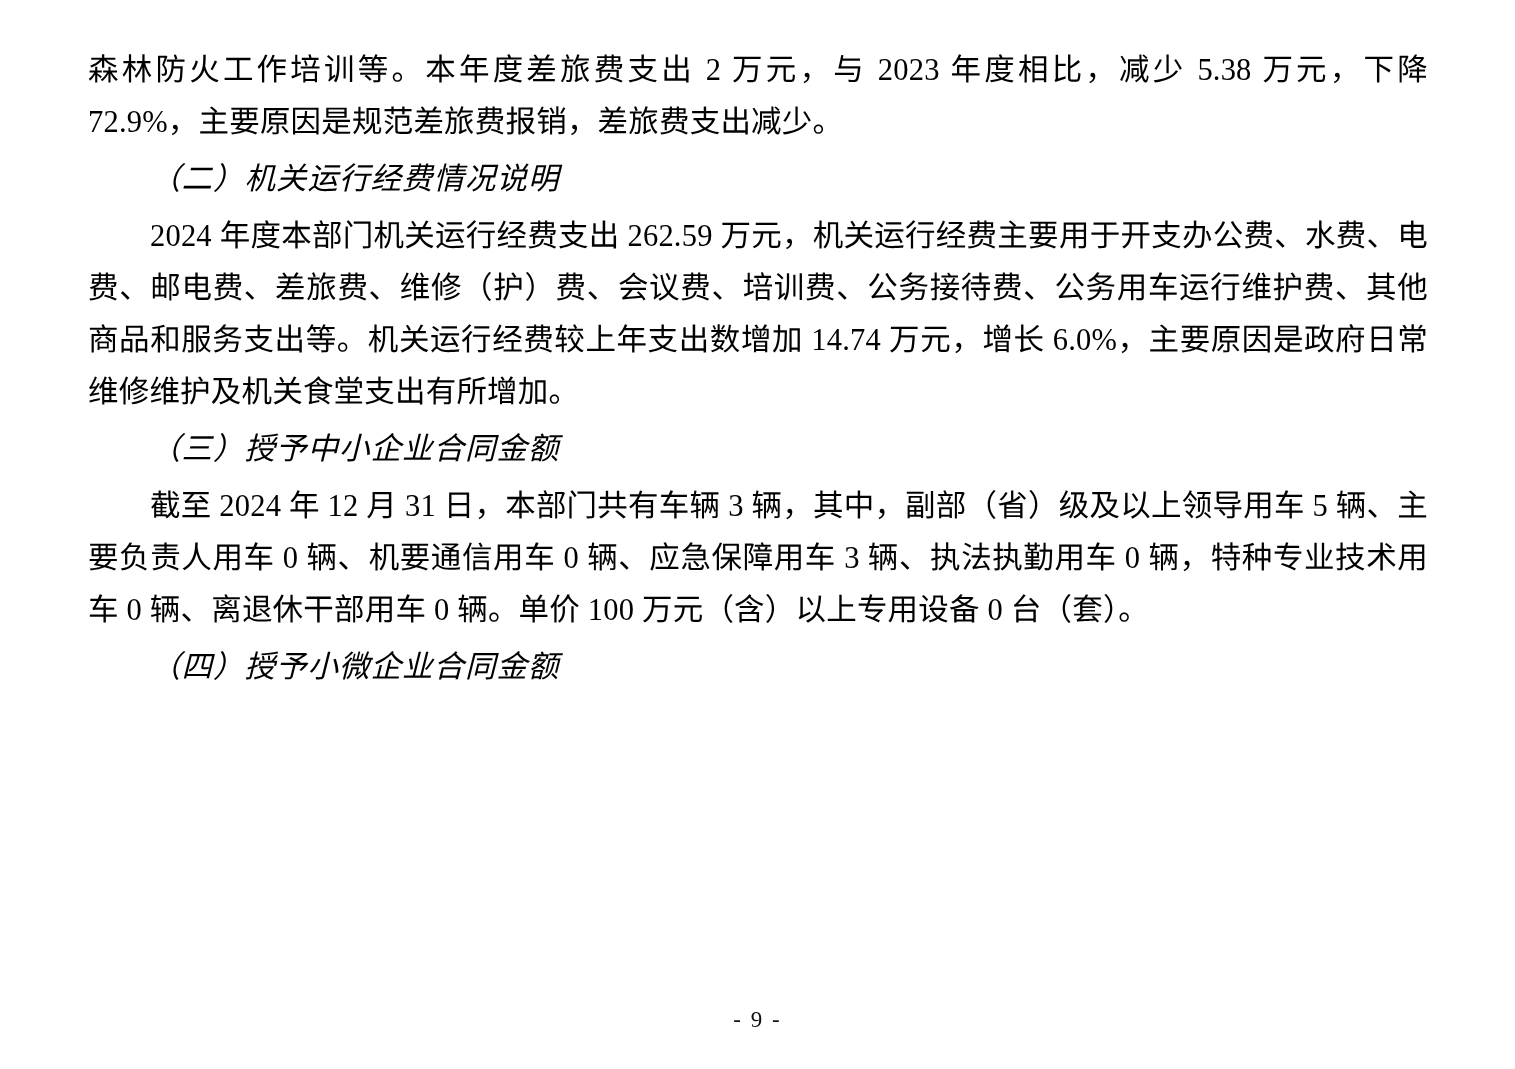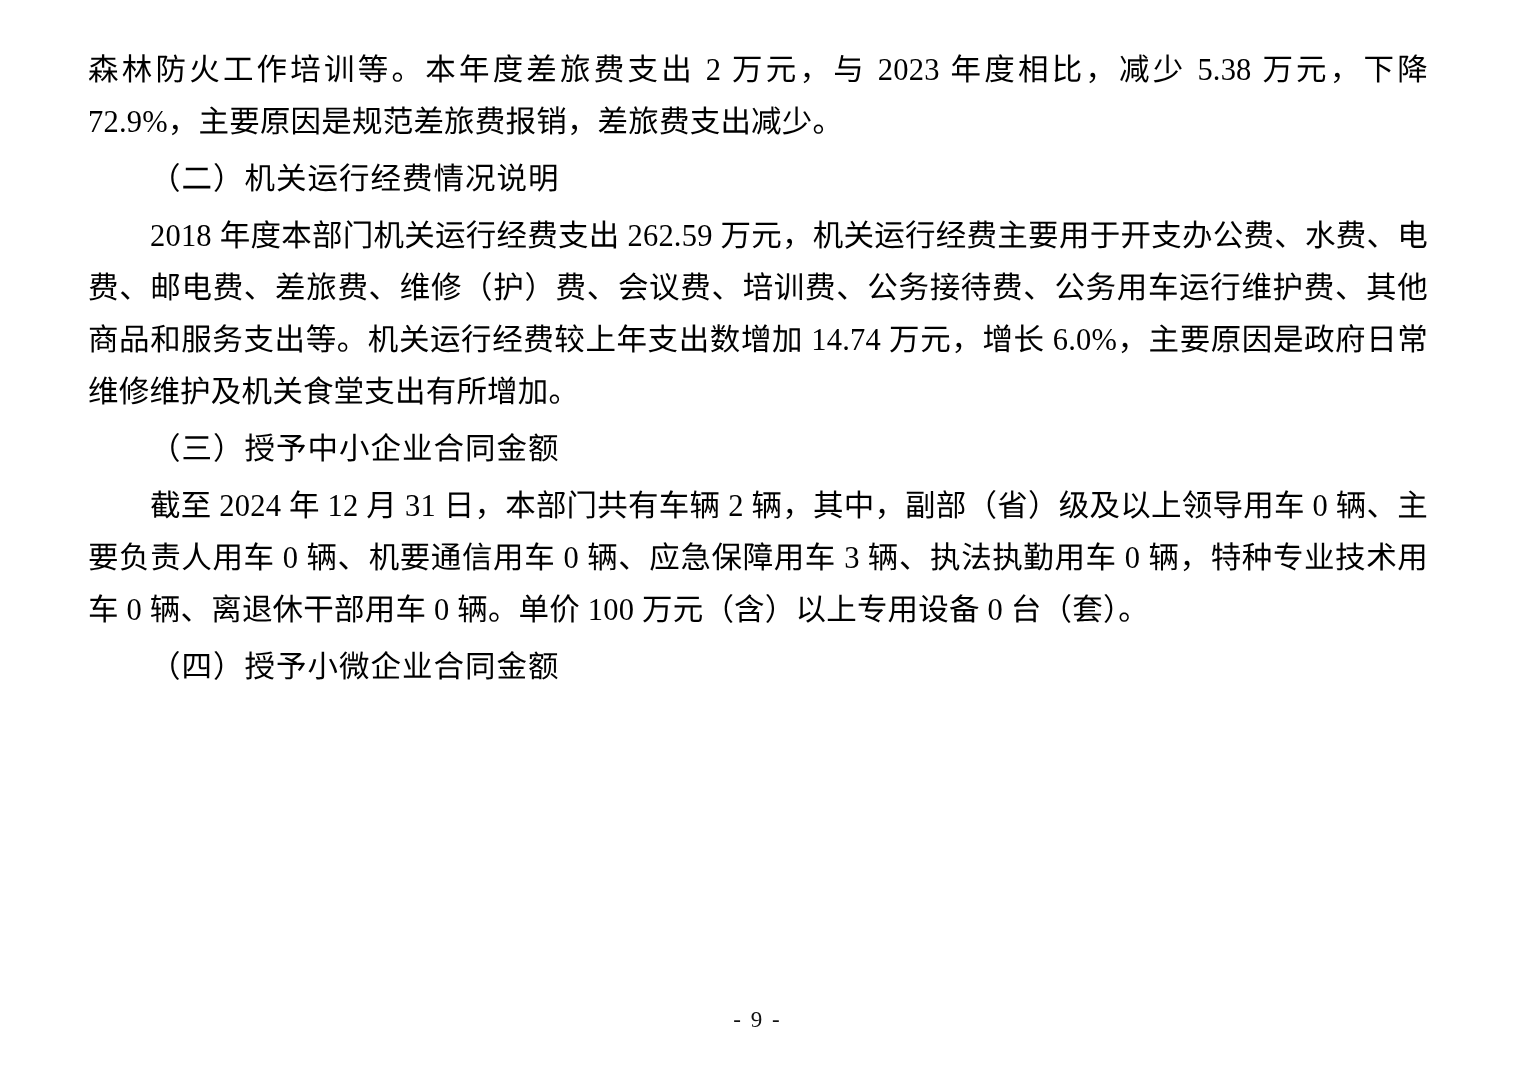--- a/index.html
+++ b/index.html
@@ -37,20 +37,21 @@
     font-family: "Liberation Serif", "DejaVu Serif", serif;
   }
   p.indent {
     text-indent: 62px;
   }
   p.heading-kai {
     font-size: 30.5px;
     line-height: 62px;
     text-indent: 62px;
     font-family: "DejaVu Serif", "Liberation Serif", serif;
+    font-style: italic;
     letter-spacing: 1px;
   }
   p.heading-bold {
     font-size: 30.5px;
     line-height: 62px;
     text-indent: 62px;
     font-weight: bold;
     font-family: "Liberation Sans", "DejaVu Sans", sans-serif;
     letter-spacing: 0.5px;
   }
@@ -69,25 +70,25 @@
 </head>
 <body>
 
 <div class="page">
   <div class="doc-body">
 
     <p class="para">森林防火工作培训等。本年度差旅费支出 2 万元，与 2023 年度相比，减少 5.38 万元，下降 72.9%，主要原因是规范差旅费报销，差旅费支出减少。</p>
 
     <p class="para heading-kai">（二）机关运行经费情况说明</p>
 
-    <p class="para indent">2018 年度本部门机关运行经费支出 262.59 万元，机关运行经费主要用于开支办公费、水费、电费、邮电费、差旅费、维修（护）费、会议费、培训费、公务接待费、公务用车运行维护费、其他商品和服务支出等。机关运行经费较上年支出数增加 14.74 万元，增长 6.0%，主要原因是政府日常维修维护及机关食堂支出有所增加。</p>
+    <p class="para indent">2024 年度本部门机关运行经费支出 262.59 万元，机关运行经费主要用于开支办公费、水费、电费、邮电费、差旅费、维修（护）费、会议费、培训费、公务接待费、公务用车运行维护费、其他商品和服务支出等。机关运行经费较上年支出数增加 14.74 万元，增长 6.0%，主要原因是政府日常维修维护及机关食堂支出有所增加。</p>
 
     <p class="para heading-kai">（三）授予中小企业合同金额</p>
 
-    <p class="para indent">截至 2024 年 12 月 31 日，本部门共有车辆 2 辆，其中，副部（省）级及以上领导用车 0 辆、主要负责人用车 0 辆、机要通信用车 0 辆、应急保障用车 3 辆、执法执勤用车 0 辆，特种专业技术用车 0 辆、离退休干部用车 0 辆。单价 100 万元（含）以上专用设备 0 台（套）。</p>
+    <p class="para indent">截至 2024 年 12 月 31 日，本部门共有车辆 3 辆，其中，副部（省）级及以上领导用车 5 辆、主要负责人用车 0 辆、机要通信用车 0 辆、应急保障用车 3 辆、执法执勤用车 0 辆，特种专业技术用车 0 辆、离退休干部用车 0 辆。单价 100 万元（含）以上专用设备 0 台（套）。</p>
 
     <p class="para heading-kai">（四）授予小微企业合同金额</p>
 
 
 
   </div>
 
   <div class="footer">- 9 -</div>
 </div>
 

